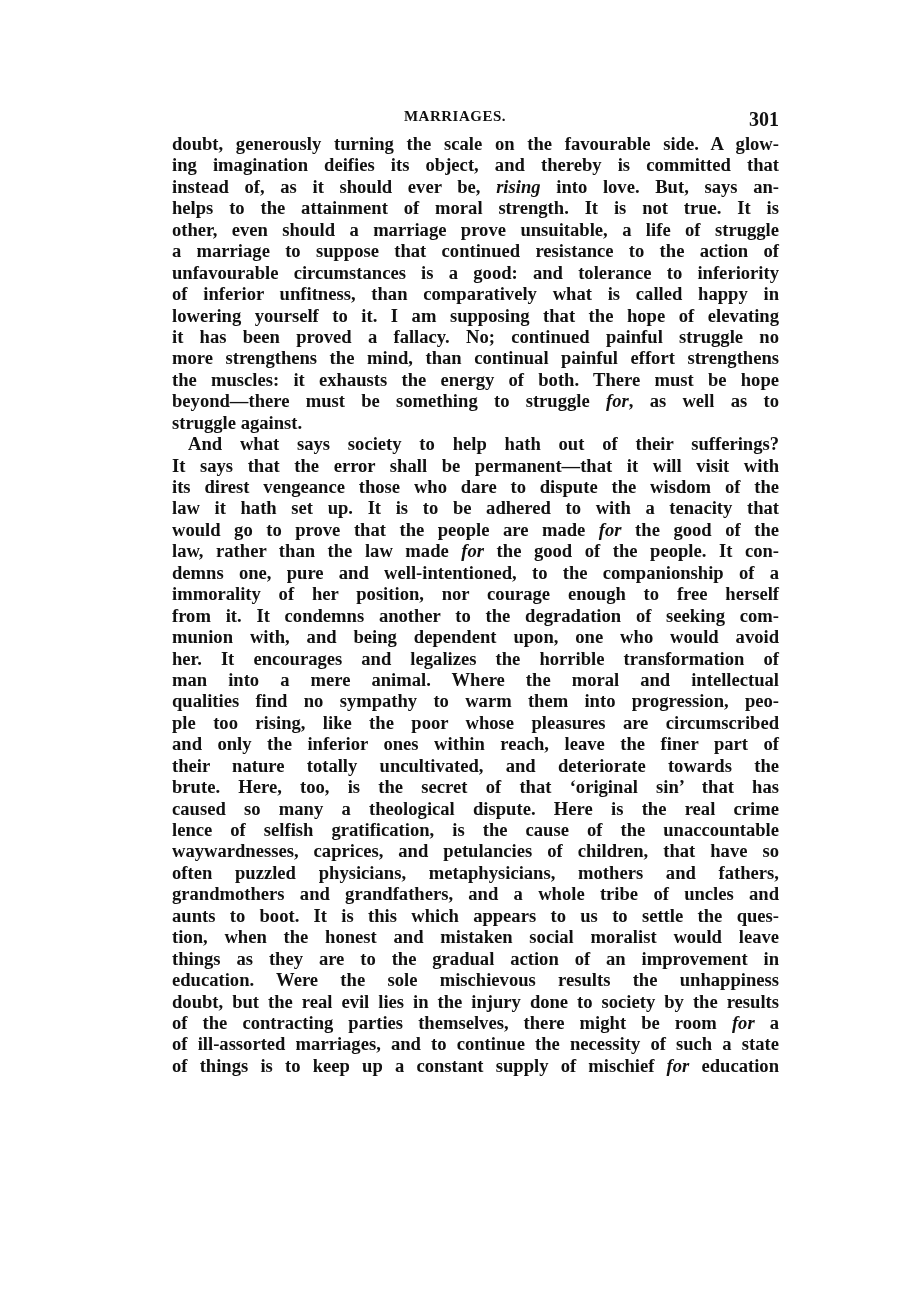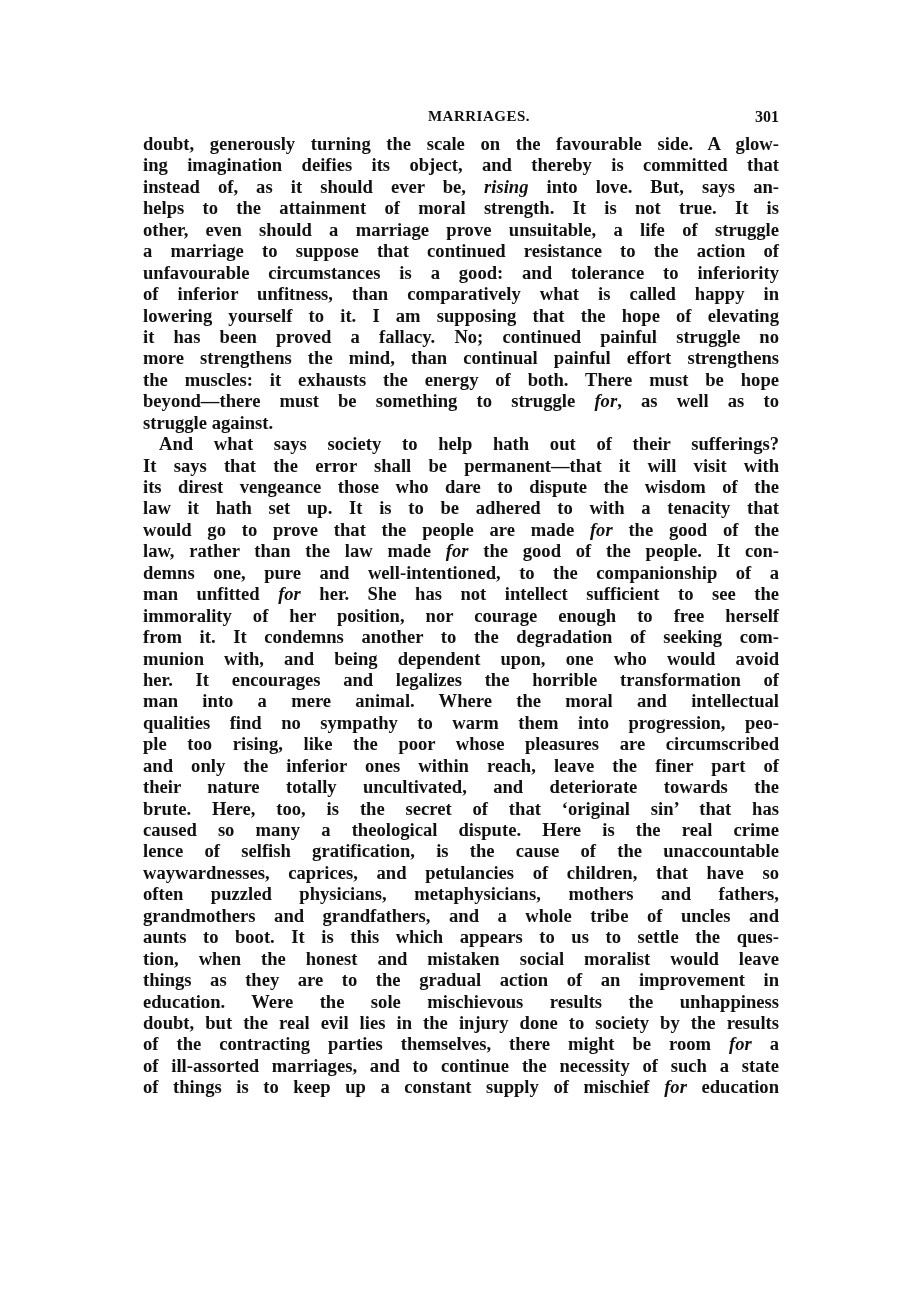--- a/index.html
+++ b/index.html
@@ -3,30 +3,30 @@
 <meta charset="utf-8">
 <style>
   html, body { margin: 0; padding: 0; background: #ffffff; }
   body { width: 917px; height: 1295px; position: relative; overflow: hidden; }
   .page { position: absolute; left: 0; top: 0; width: 917px; height: 1295px; background: #ffffff; }
   .running-head {
     position: absolute; top: 108px; left: 143px; width: 636px; height: 20px;
     font-family: "Liberation Serif", "DejaVu Serif", serif; font-weight: bold; color: #111;
   }
   .running-title {
-    position: absolute; left: 256px; top: 0; width: 160px; text-align: center;
+    position: absolute; left: 232px; top: 0; width: 160px; text-align: center;
     font-size: 15px; letter-spacing: 0.5px;
   }
-  .page-number { position: absolute; right: 0; top: 0; font-size: 16px; }
+  .page-number { position: absolute; right: 0; top: 0; font-size: 20px; }
   .body-text {
     position: absolute; top: 133px; left: 143px; width: 636px;
     font-family: "Liberation Serif", "DejaVu Serif", serif;
     font-size: 18.6px; line-height: 21.45px; color: #111; font-weight: bold;
   }
-  .line { display: block; white-space: nowrap; text-align: justify; text-align-last: justify; height: 21.45px; overflow: visible; }
+  .line { display: block; white-space: nowrap; text-align: justify; text-align-last: justify; height: 21.45px; overflow: visible; margin-left: 29px; }
   .line.last { text-align-last: left; }
   .line.indent { padding-left: 16px; }
 </style>
 </head>
 <body>
 
 <div class="page">
   <div class="running-head">
     <span class="running-title">MARRIAGES.</span>
     <span class="page-number">301</span>
@@ -50,21 +50,20 @@
       <span class="line last">struggle against.</span>
     </div>
     <div>
       <span class="line indent">And what says society to help hath out of their sufferings?</span>
       <span class="line">It says that the error shall be permanent—that it will visit with</span>
       <span class="line">its direst vengeance those who dare to dispute the wisdom of the</span>
       <span class="line">law it hath set up. It is to be adhered to with a tenacity that</span>
       <span class="line">would go to prove that the people are made <i>for</i> the good of the</span>
       <span class="line">law, rather than the law made <i>for</i> the good of the people. It con-</span>
       <span class="line">demns one, pure and well-intentioned, to the companionship of a</span>
-      <span class="line">man unfitted <i>for</i> her. She has not intellect sufficient to see the</span>
       <span class="line">immorality of her position, nor courage enough to free herself</span>
       <span class="line">from it. It condemns another to the degradation of seeking com-</span>
       <span class="line">munion with, and being dependent upon, one who would avoid</span>
       <span class="line">her. It encourages and legalizes the horrible transformation of</span>
       <span class="line">man into a mere animal. Where the moral and intellectual</span>
       <span class="line">qualities find no sympathy to warm them into progression, peo-</span>
       <span class="line">ple too rising, like the poor whose pleasures are circumscribed</span>
       <span class="line">and only the inferior ones within reach, leave the finer part of</span>
       <span class="line">their nature totally uncultivated, and deteriorate towards the</span>
       <span class="line">brute. Here, too, is the secret of that ‘original sin’ that has</span>

